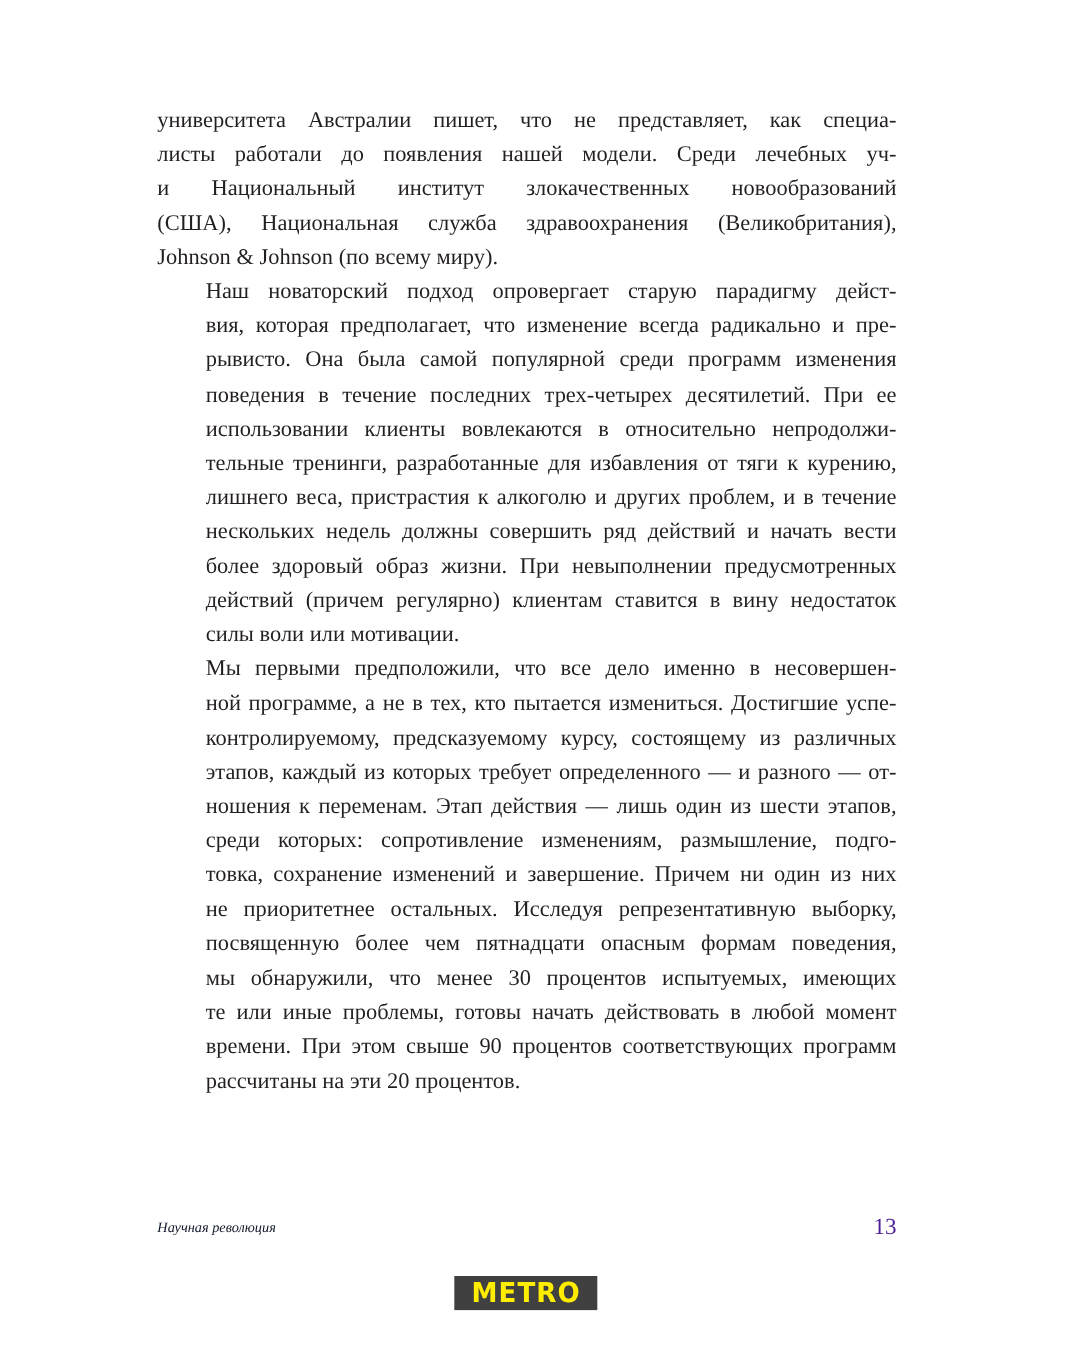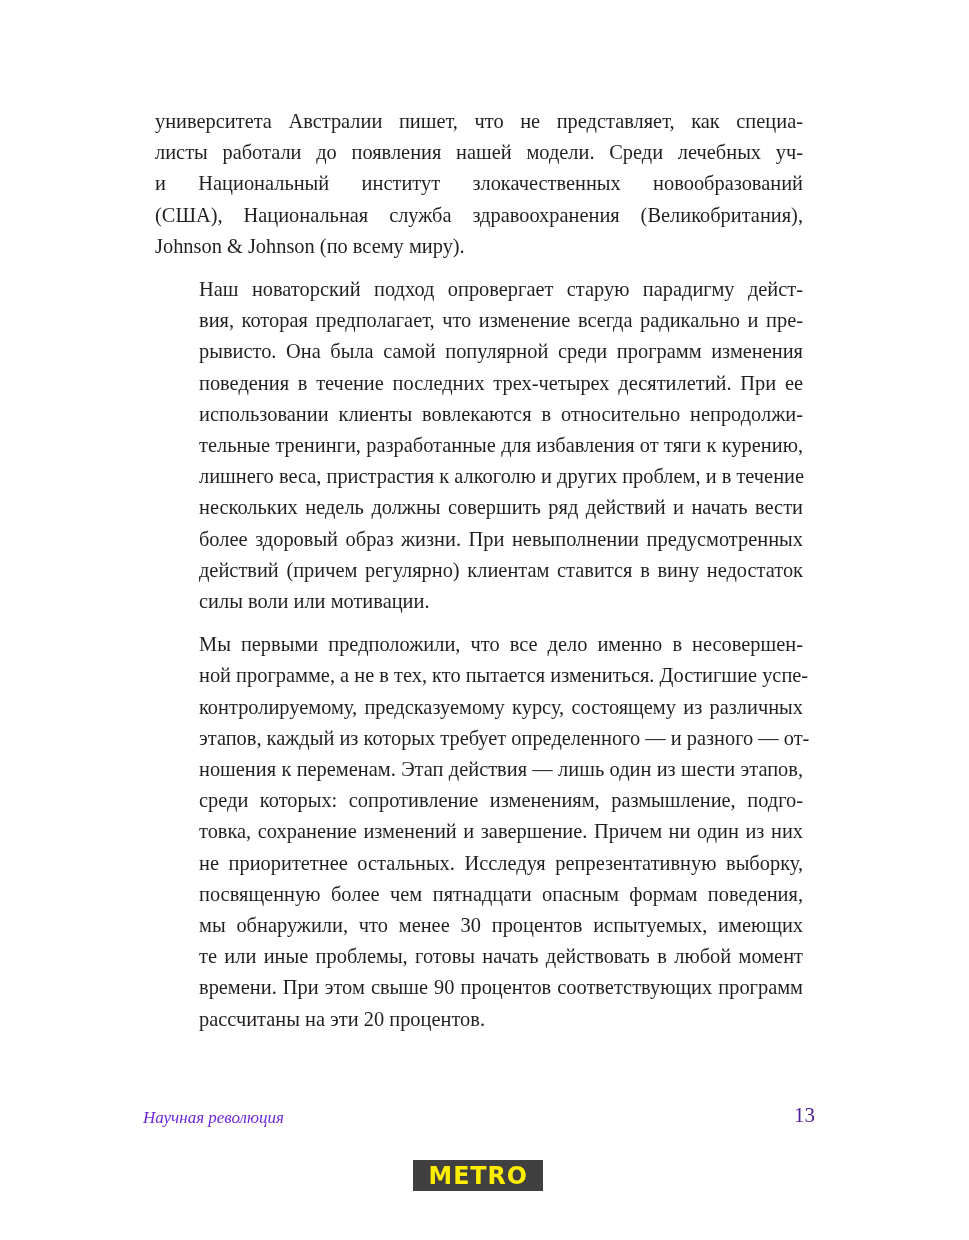--- a/index.html
+++ b/index.html
@@ -25,42 +25,42 @@
       left: 143px;
       top: 94px;
       width: 672px;
       font-size: 20.4px;
       line-height: 31.2px;
       text-align: justify;
       text-justify: inter-word;
       hyphens: manual;
     }
     .text-column p {
-      margin: 12px;
+      margin: 0;
     }
     .text-column p.indent {
       text-indent: 44px;
     }
     .line {
       display: block;
       text-align: justify;
       text-align-last: justify;
       white-space: nowrap;
       overflow: visible;
     }
     .line.last {
       text-align-last: left;
     }
     .footer-title {
       position: absolute;
       left: 143px;
       top: 1108px;
       font-style: italic;
-      font-size: 17px;
-      color: #6d28d9;
+      font-size: 13px;
+      color: #0f172a;
     }
     .page-number {
       position: absolute;
       right: 154px;
       top: 1103px;
       font-size: 21px;
       color: #4c1d95;
     }
     .metro-logo {
       position: absolute;

